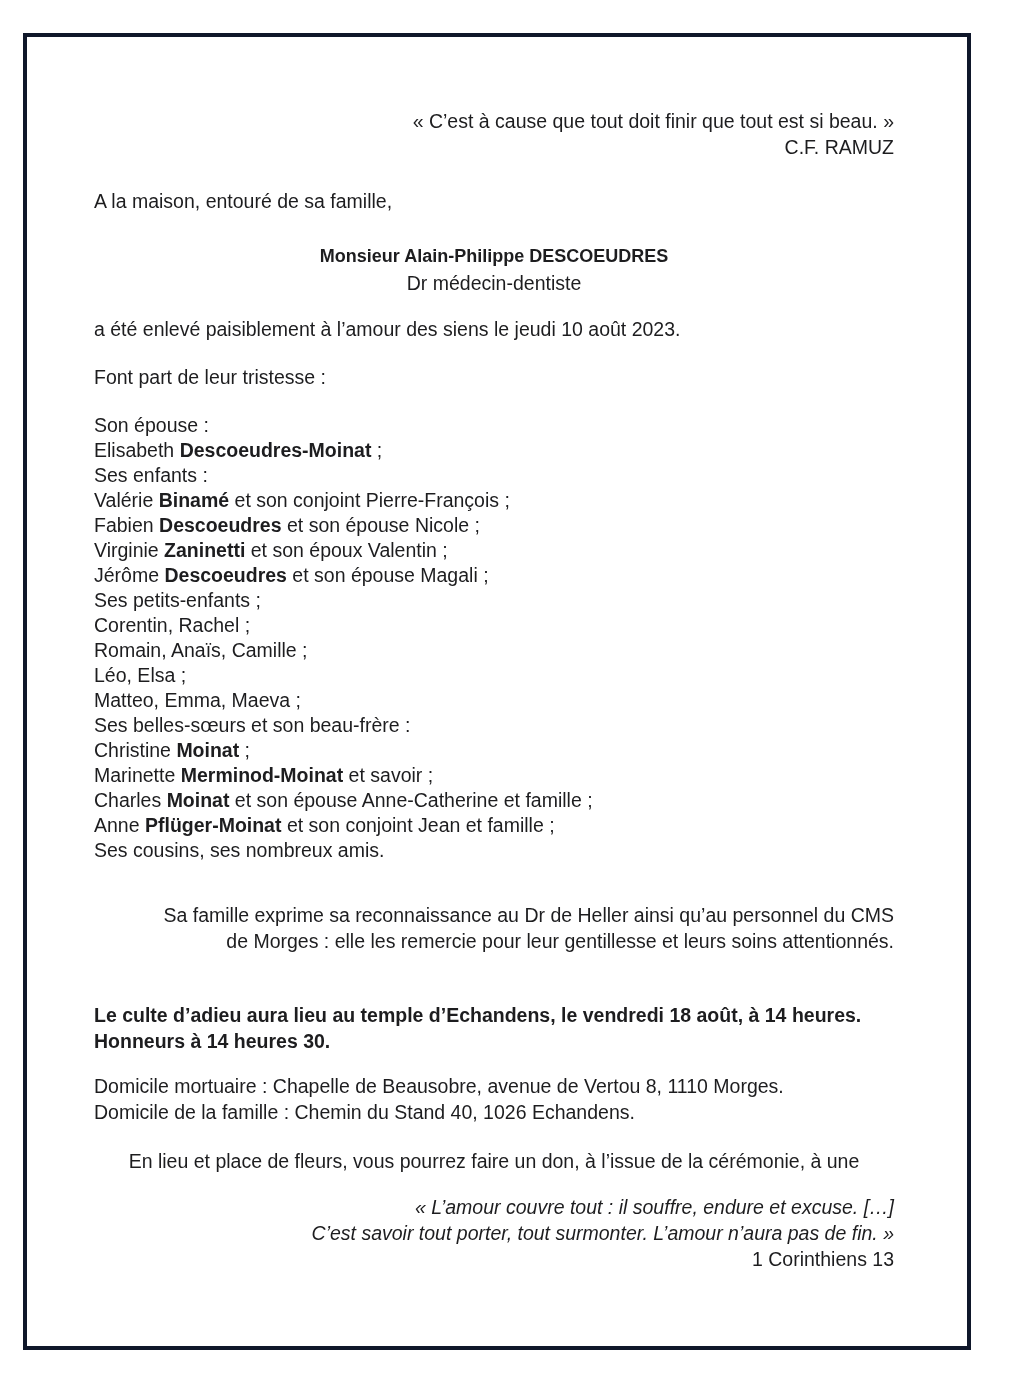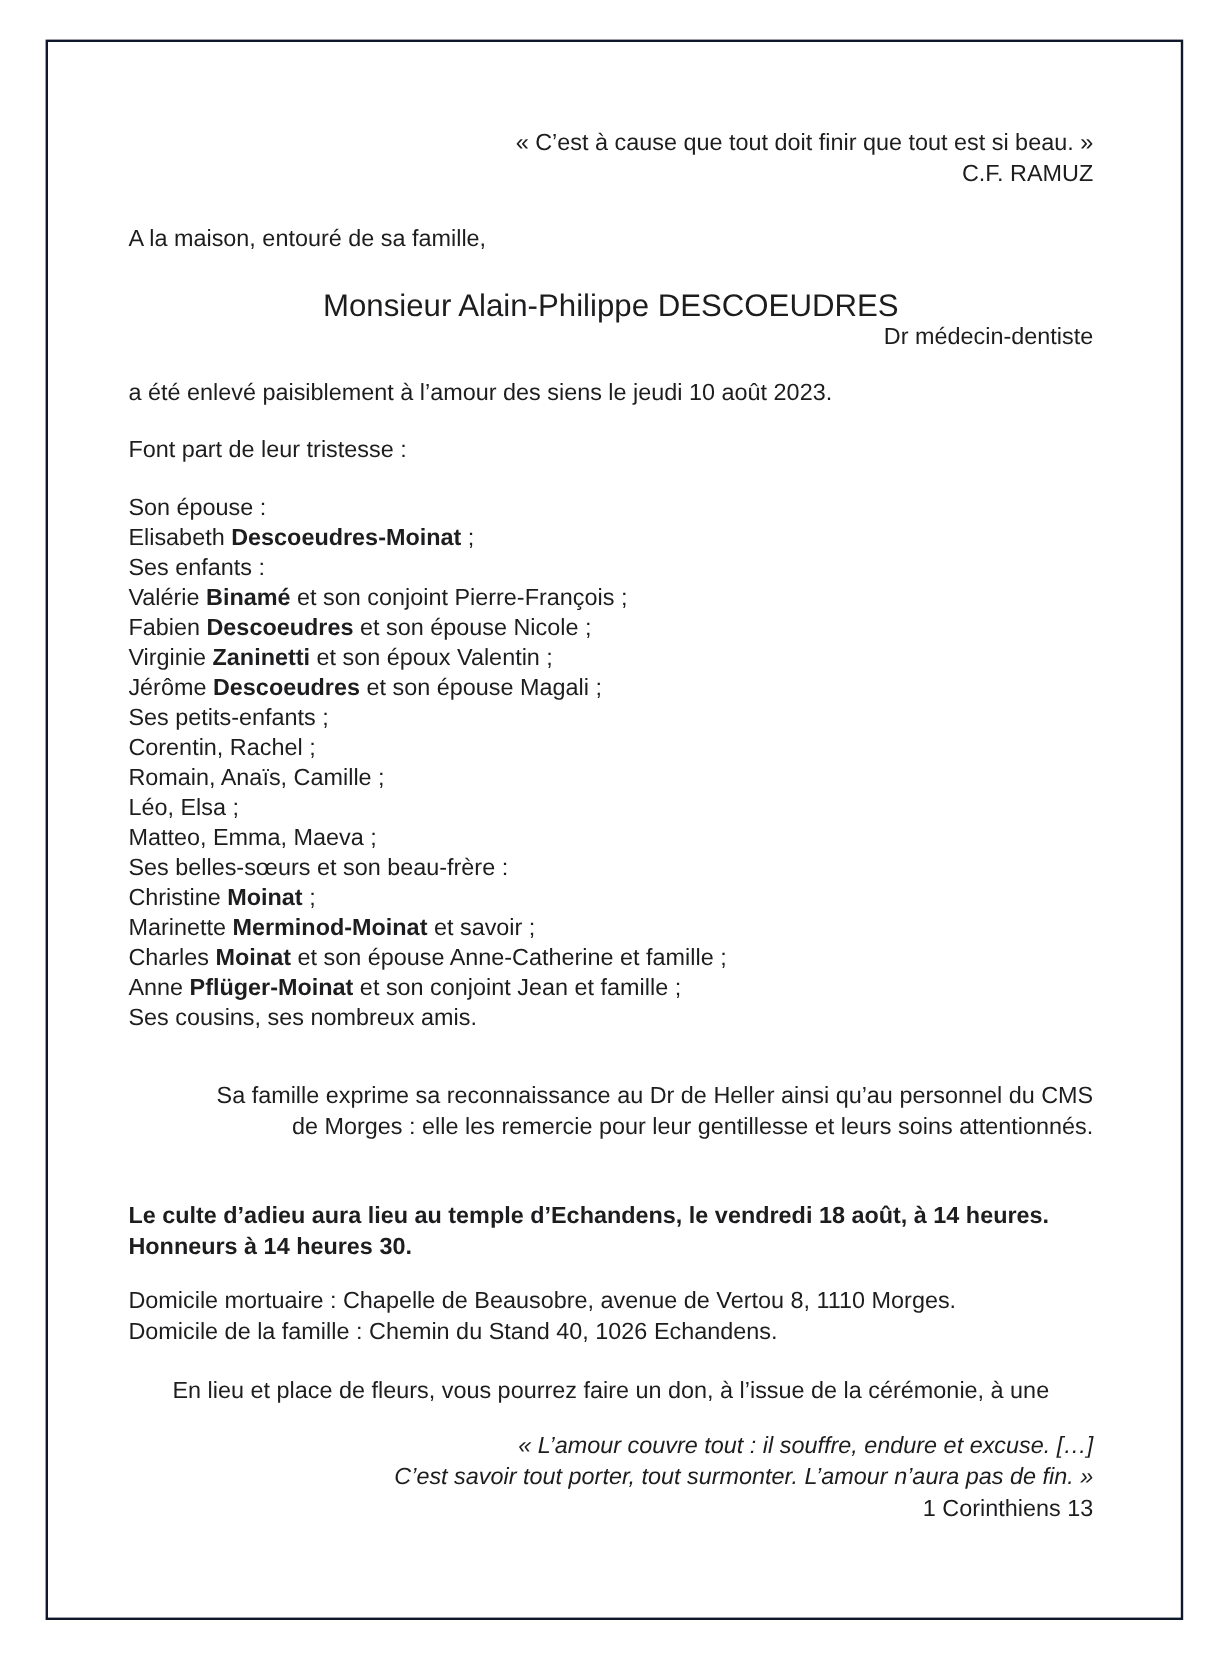--- a/index.html
+++ b/index.html
@@ -6,42 +6,42 @@
     margin: 0;
     padding: 0;
     background: #ffffff;
     width: 1010px;
     height: 1398px;
     font-family: "Liberation Sans", sans-serif;
     color: #1d1d1f;
   }
   .page-border {
     position: absolute;
-    left: 38px;
+    left: 23px;
     top: 33px;
     width: 948px;
     height: 1317px;
-    border: 2px solid #0f172a;
+    border: 4px solid #0f172a;
     box-sizing: border-box;
     background: #ffffff;
   }
   .content {
     padding: 71px 73px 0 67px;
     font-size: 19.5px;
     line-height: 26px;
   }
   .epigraph { text-align: right; }
   .intro { margin-top: 28px; }
   .heading-block { margin-top: 28px; text-align: center; }
   .deceased-name {
-    font-weight: 400;
-    font-size: 26px;
+    font-weight: 700;
+    font-size: 18px;
     line-height: 28px;
   }
-  .deceased-title { line-height: 26px; text-align: right; }
+  .deceased-title { line-height: 26px; }
   .announcement { margin-top: 20px; }
   .sorrow { margin-top: 22px; }
   .family { margin-top: 23px; line-height: 25px; }
   .family b { font-weight: 700; }
   .gratitude { margin-top: 39px; text-align: right; }
   .service { margin-top: 48px; font-weight: bold; }
   .addresses { margin-top: 19px; }
   .donation { margin-top: 23px; text-align: center; }
   .closing { margin-top: 20px; text-align: right; }
   .closing .q { font-style: italic; text-align: right; }

